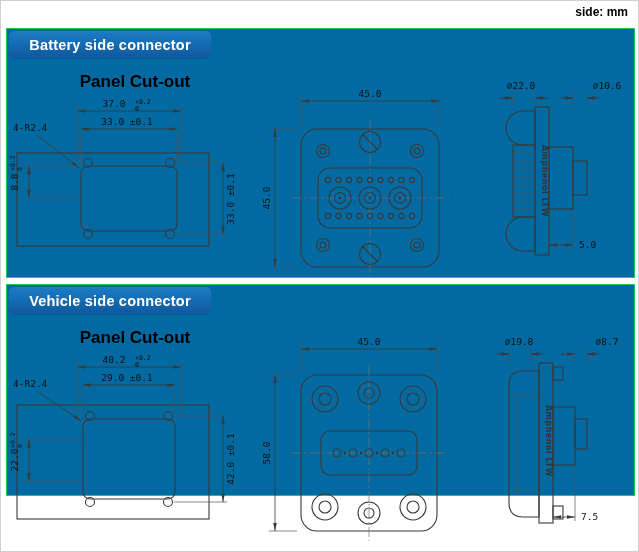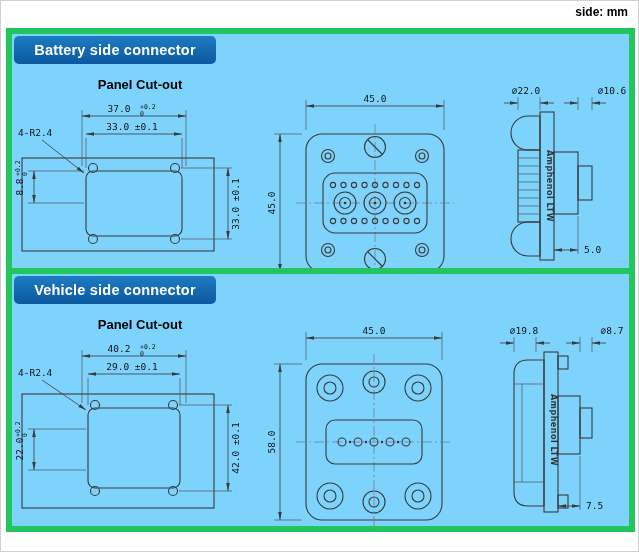--- a/index.html
+++ b/index.html
@@ -1,26 +1,26 @@
 <!DOCTYPE html>
 <html><head>
 <meta charset="utf-8">
 <style>
   * { margin:0; padding:0; box-sizing:border-box; }
   html,body { background:#ffffff; }
   body { width:639px; height:552px; font-family:"Liberation Sans",sans-serif; }
   .page { position:relative; width:639px; height:552px; background:#fff; border:1px solid #d0d0d0; overflow:hidden; }
   .unit { position:absolute; top:4px; right:10px; font-size:12px; font-weight:700; color:#000; }
-  .panel { position:absolute; left:5px; width:629px; border:6px solid #22c55e; background:#7dd3fc; }
+  .panel { position:absolute; left:5px; width:629px; border:1px solid #22c55e; background:#0369a1; }
   .panel.battery { top:27px; height:250px; }
-  .panel.vehicle { top:267px; height:264px;padding-left:8px; }
+  .panel.vehicle { top:283px; height:212px;padding-left:8px; }
   .banner { position:absolute; top:2px; left:2px; width:202px; height:28px; border-radius:5px;
             background:linear-gradient(180deg,#1d7cc4,#0c589e); color:#fff; font-size:14.5px; font-weight:700;
             display:flex; align-items:center; justify-content:center; letter-spacing:0.2px; }
-  .view-label { position:absolute; top:43px; left:0; width:256px; text-align:center; font-size:13px; font-weight:600; color:#000; }
+  .view-label { position:absolute; top:43px; left:0; width:256px; text-align:center; font-size:17px; font-weight:600; color:#000; }
   svg.d { position:absolute; overflow:visible; }
   .ln   { fill:none; stroke:#3a3a3a; stroke-width:1.1; }
   .thin { fill:none; stroke:#555; stroke-width:0.7; }
   .dim  { fill:none; stroke:#3a3a3a; stroke-width:0.8; }
   .cl   { fill:none; stroke:#777; stroke-width:0.7; stroke-dasharray:10 3 2 3; }
   text.t   { font:9.5px "DejaVu Sans Mono",monospace; fill:#111; }
   text.tol { font:6.5px "DejaVu Sans Mono",monospace; fill:#111; }
   .mid { text-anchor:middle; }
   text.brand { font:700 8px "DejaVu Sans",sans-serif; fill:#333; text-anchor:middle; letter-spacing:0.5px; }
 </style>

